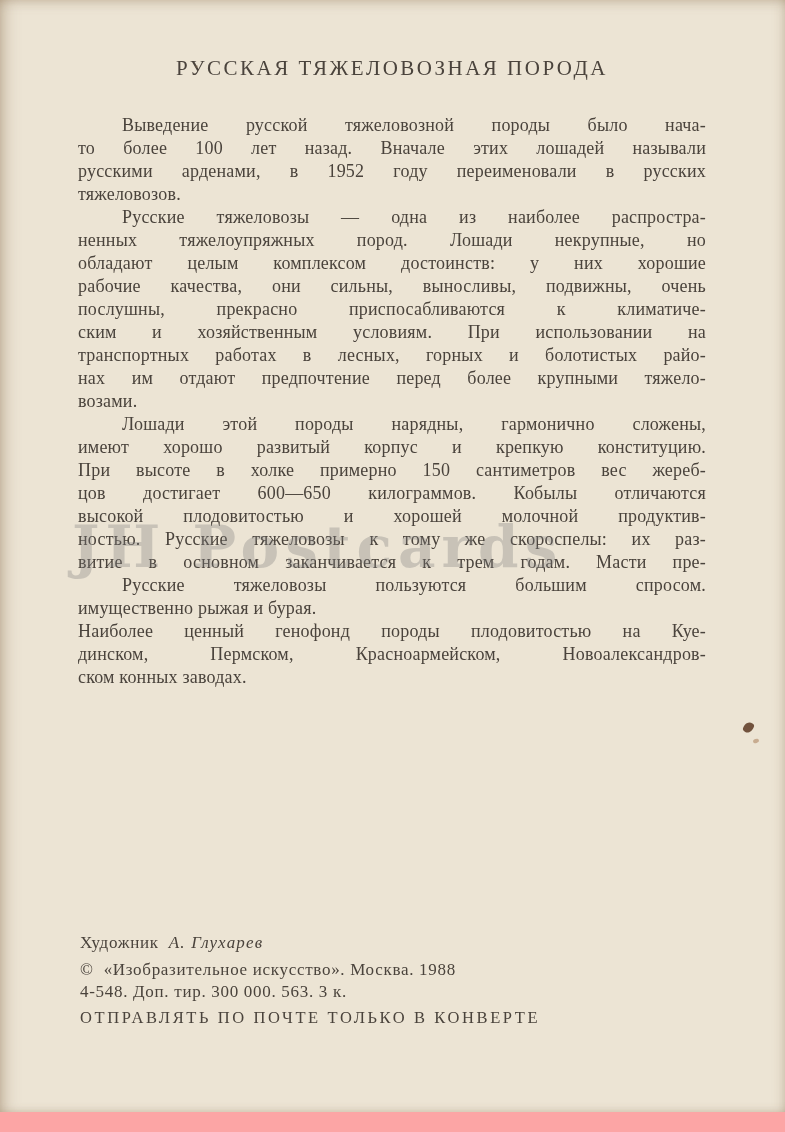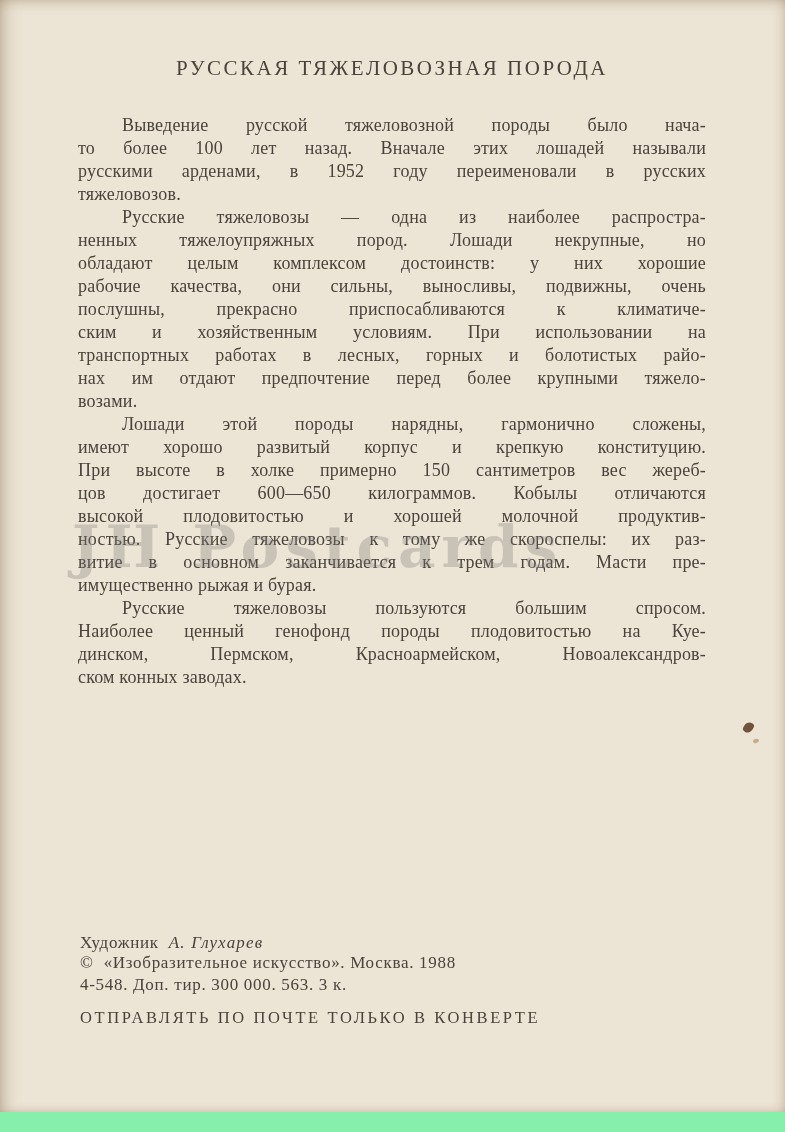--- a/index.html
+++ b/index.html
@@ -5,21 +5,21 @@
   html, body { margin: 0; padding: 0; }
   body {
     width: 785px; height: 1132px;
     font-family: "Liberation Serif", "DejaVu Serif", serif;
     background: #fff;
   }
   .page {
     position: relative;
     width: 785px; height: 1132px;
     overflow: hidden;
-    background: #86efac;
+    background: #fca5a5;
   }
   
   .scan {
     position: absolute;
     left: 0; top: 0;
     width: 785px; height: 1112px;
     background: var(--paper, #ece4d4);
     box-shadow:
       inset 12px 0 16px -9px rgba(143,118,88,.50),
       inset 0 9px 14px -9px rgba(143,118,88,.42),
@@ -52,21 +52,21 @@
   
   .imprint {
     position: absolute;
     left: 80px; top: 933px;
     width: 640px;
     font-size: 17px;
     letter-spacing: 0.7px;
     color: var(--ink, #4a433c);
   }
   .imprint-line { margin: 0; }
-  .imprint-line.artist { }
+  .imprint-line.artist { margin-bottom: 7px; }
   .imprint-line.copyright { margin-bottom: 2px; }
   .artist-name { font-style: italic; margin-left: 10px; letter-spacing: 1.2px; }
   .copy-symbol { margin-right: 10px; }
   .postal-note {
     position: absolute;
     left: 80px; top: 1008px;
     width: 640px;
     font-size: 16.5px;
     letter-spacing: 2.6px;
     color: var(--ink, #4a433c);
@@ -150,22 +150,22 @@
         <div class="line">транспортных работах в лесных, горных и болотистых райо-</div>
         <div class="line">нах им отдают предпочтение перед более крупными тяжело-</div>
         <div class="line para-last">возами.</div>
         <div class="line para-first">Лошади этой породы нарядны, гармонично сложены,</div>
         <div class="line">имеют хорошо развитый корпус и крепкую конституцию.</div>
         <div class="line">При высоте в холке примерно 150 сантиметров вес жереб-</div>
         <div class="line">цов достигает 600—650 килограммов. Кобылы отличаются</div>
         <div class="line">высокой плодовитостью и хорошей молочной продуктив-</div>
         <div class="line">ностью. Русские тяжеловозы к тому же скороспелы: их раз-</div>
         <div class="line">витие в основном заканчивается к трем годам. Масти пре-</div>
+        <div class="line para-first">Русские тяжеловозы пользуются большим спросом.</div>
         <div class="line para-last">имущественно рыжая и бурая.</div>
-        <div class="line para-first">Русские тяжеловозы пользуются большим спросом.</div>
         <div class="line">Наиболее ценный генофонд породы плодовитостью на Куе-</div>
         <div class="line">динском, Пермском, Красноармейском, Новоалександров-</div>
         <div class="line para-last">ском конных заводах.</div>
       </div>
 
     <div class="imprint">
       <div class="imprint-line artist">
         <span>Художник</span><span class="artist-name">А. Глухарев</span>
       </div>
       <div class="imprint-line copyright">

